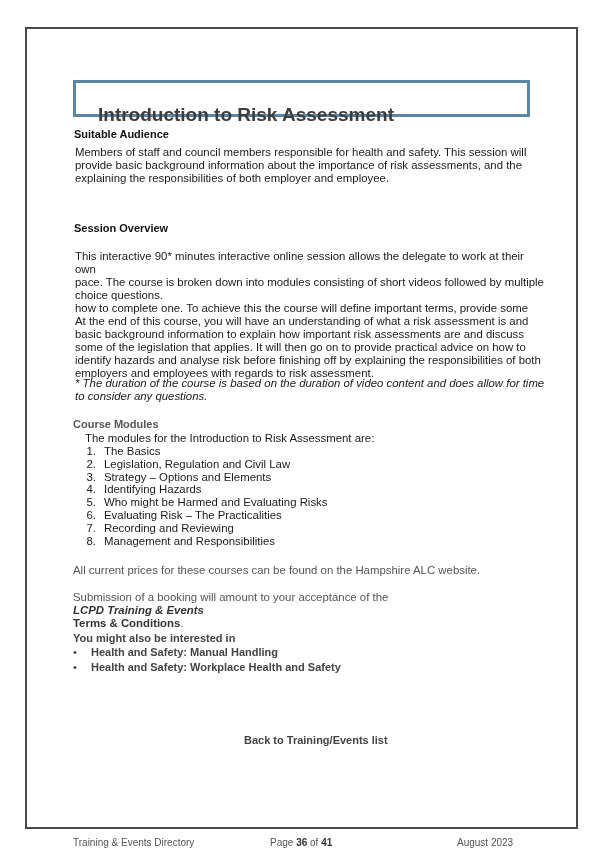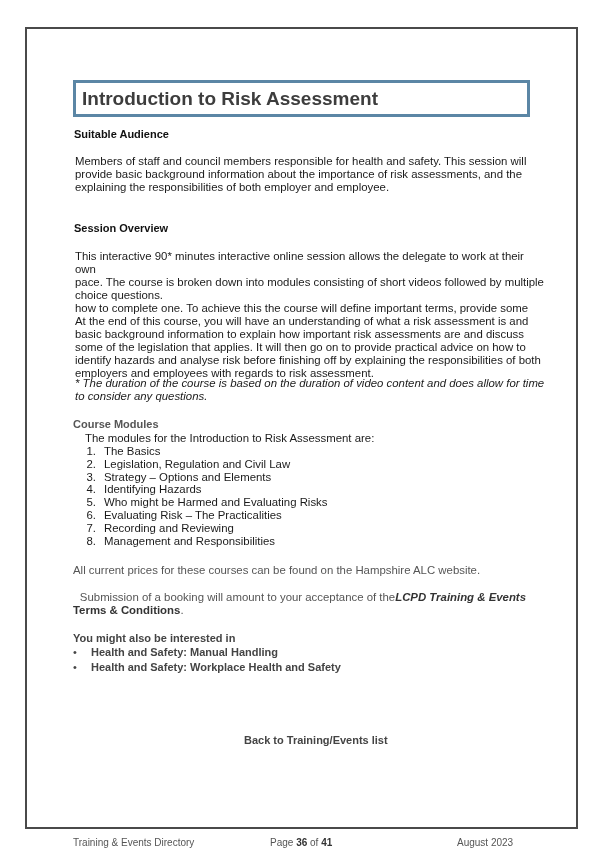--- a/index.html
+++ b/index.html
@@ -2,21 +2,21 @@
 <html><head>
 <meta charset="utf-8">
 <style>
   html, body { margin: 0; padding: 0; background: #ffffff; }
   body { width: 600px; height: 848px; position: relative; overflow: hidden;
          font-family: "Liberation Sans", sans-serif; color: #111; }
   .frame { position: absolute; left: 25px; top: 27px; width: 549px; height: 798px;
            border: 2px solid #4a4a4a; box-sizing: content-box; }
   .title-box { position: absolute; left: 73px; top: 80px; width: 451px; height: 31px;
                border: 3px solid #5b86a5; }
-  .title-box h1 { margin: 0; padding: 0 0 0 6px; font-size: 19px; line-height: 31px;
+  .title-box h1 { margin: 16px; padding: 0 0 0 6px; font-size: 19px; line-height: 31px;
                   font-weight: bold; color: #3d3d3d; }
   .abs { position: absolute; }
   .h-sub { font-size: 11px; font-weight: bold; color: #111; }
   .body-text { font-size: 11.4px; line-height: 13px; color: #1a1a1a; }
   .italic { font-style: italic; }
   .gray { color: #555; }
   .mod-head { font-size: 11px; font-weight: bold; color: #555; }
   ol.modules { margin: 0; padding: 0; list-style: none; }
   ol.modules li { font-size: 11.4px; line-height: 12.8px; color: #1a1a1a; display: flex; }
   ol.modules li .num { width: 22px; text-align: right; padding-right: 8px; }
@@ -32,21 +32,21 @@
 <body>
 
 <div class="frame"></div>
 
 <div class="title-box">
   <h1>Introduction to Risk Assessment</h1>
 </div>
 
 <div class="abs h-sub" style="left:74px; top:128px;">Suitable Audience</div>
 
-<div class="abs body-text" style="left:75px; top:155px; width:460px;">
+<div class="abs body-text" style="left:75px; top:146px; width:460px;">
   <div>Members of staff and council members responsible for health and safety. This session will</div>
   <div>provide basic background information about the importance of risk assessments, and the</div>
   <div>explaining the responsibilities of both employer and employee.</div>
 </div>
 
 <div class="abs h-sub" style="left:74px; top:222px;">Session Overview</div>
 
 <div class="abs body-text" style="left:75px; top:250px; width:470px;">
   <div>This interactive 90* minutes interactive online session allows the delegate to work at their own</div>
   <div>pace. The course is broken down into modules consisting of short videos followed by multiple</div>
@@ -98,21 +98,21 @@
     </li>
   <li>
       <span class="num">8.</span>
       <span>Management and Responsibilities</span>
     </li>
 </ol>
 
 <div class="abs body-text gray" style="left:73px; top:564px;">All current prices for these courses can be found on the Hampshire ALC website.</div>
 
 <div class="abs body-text gray justify" style="left:73px; top:591px; width:453px;">
-  <div style="display:flex; justify-content:flex-end;">
+  <div style="display:flex; justify-content:flex-end;flex-direction:column;">
     <span>Submission of a booking will amount to your acceptance of the </span>
     <b style="color:#333;font-style:italic;">LCPD Training &amp; Events</b>
   </div>
   <div><b style="color:#333;margin-top:24px;">Terms &amp; Conditions</b><span>.</span></div>
 </div>
 
 <div class="abs h-sub" style="left:73px; top:632px; color:#444;">You might also be interested in</div>
 
 <ul class="abs related" style="left:73px; top:645px;">
   <li>

